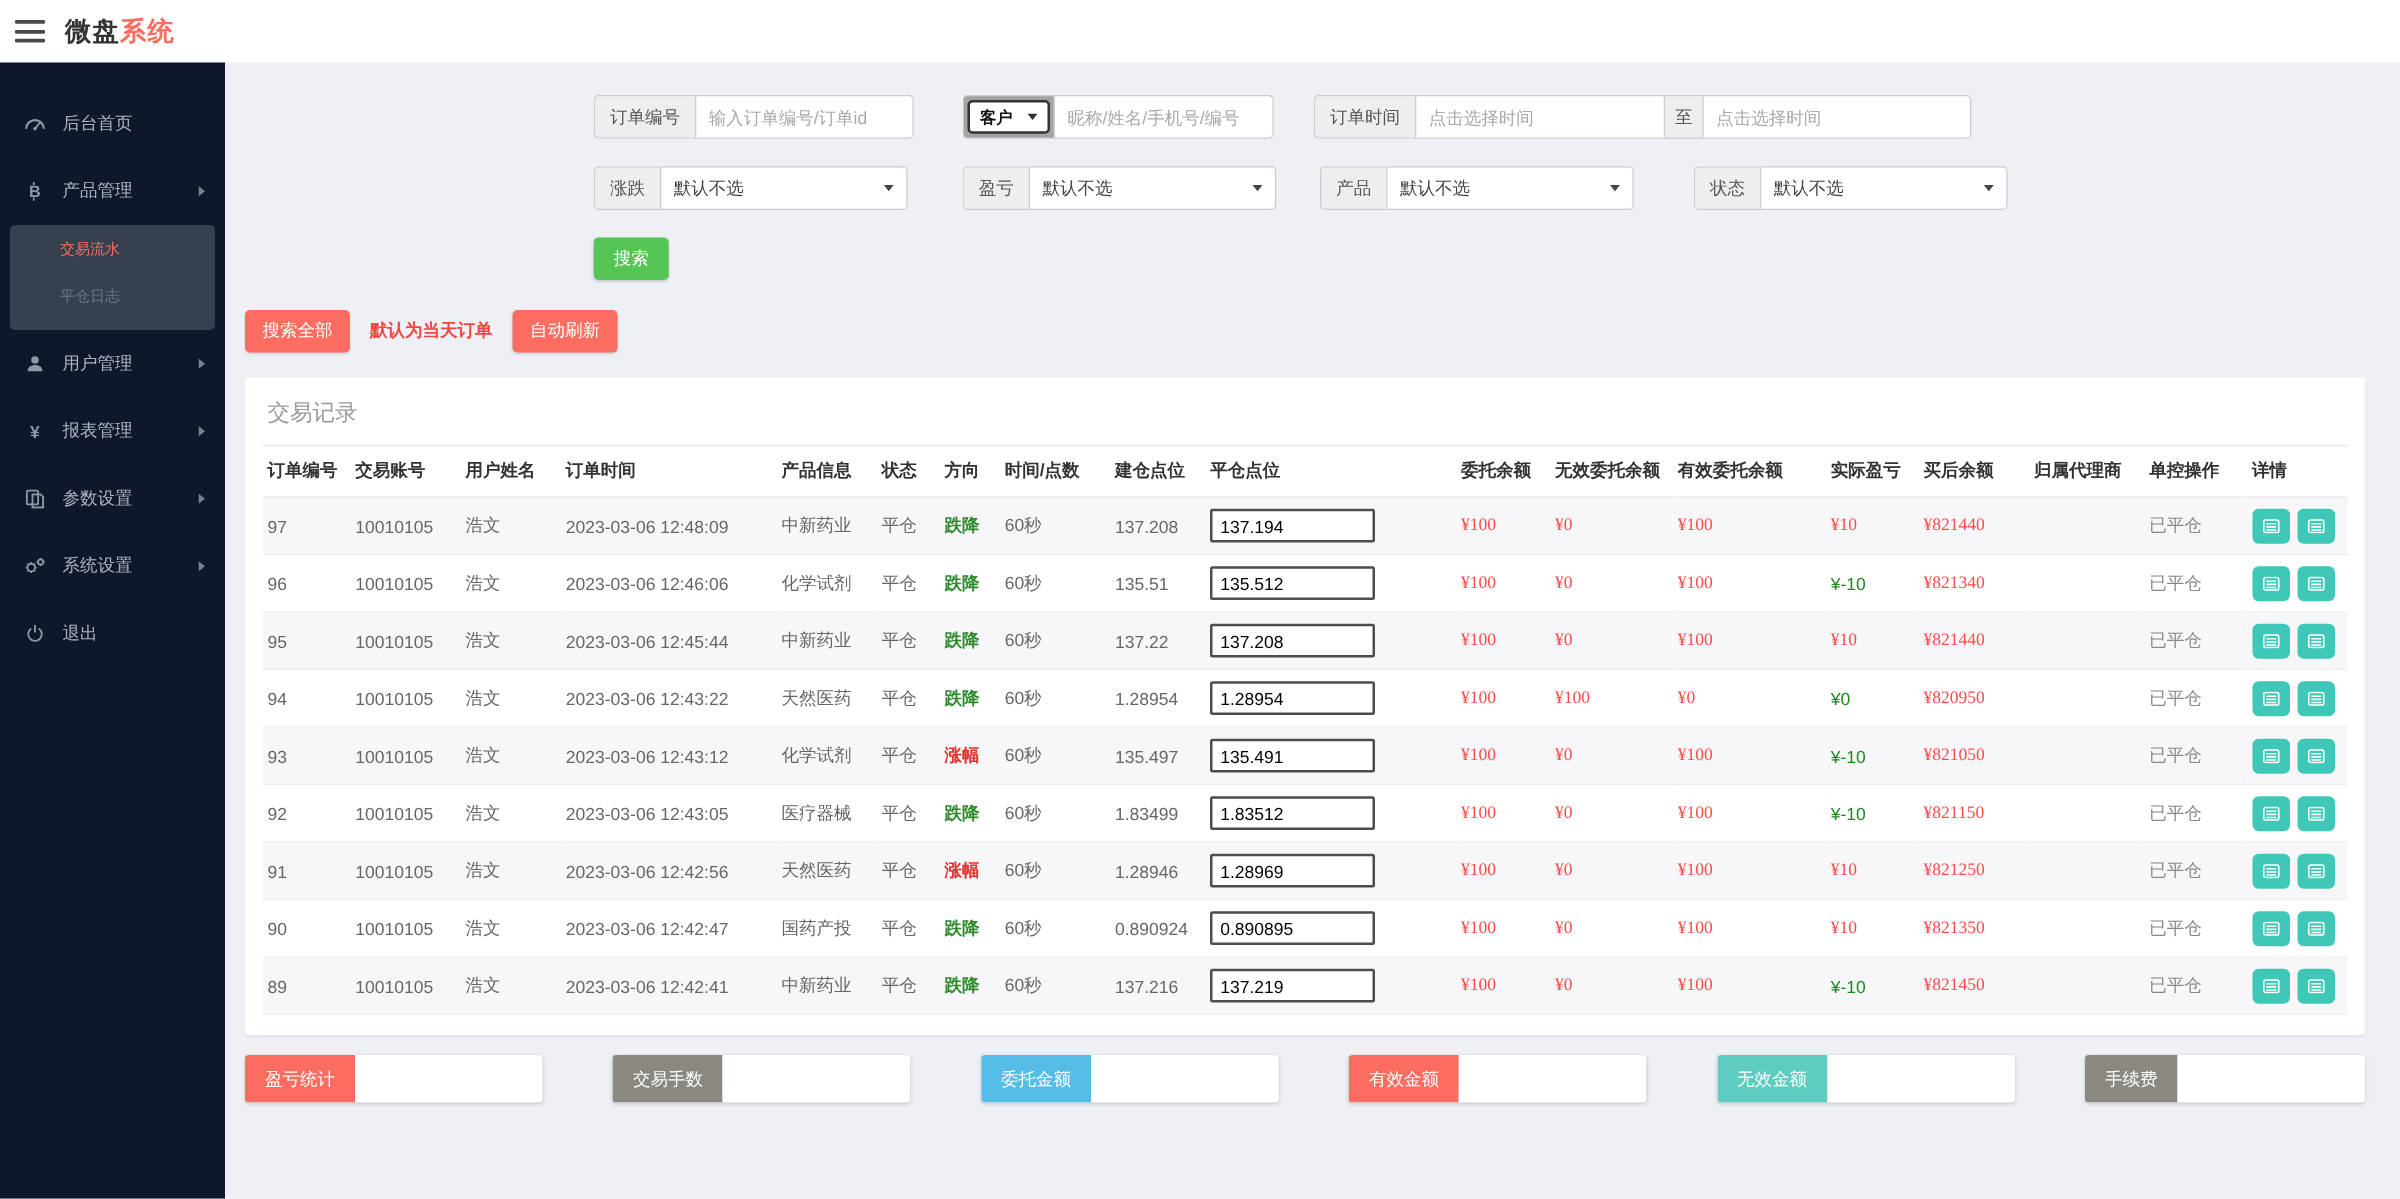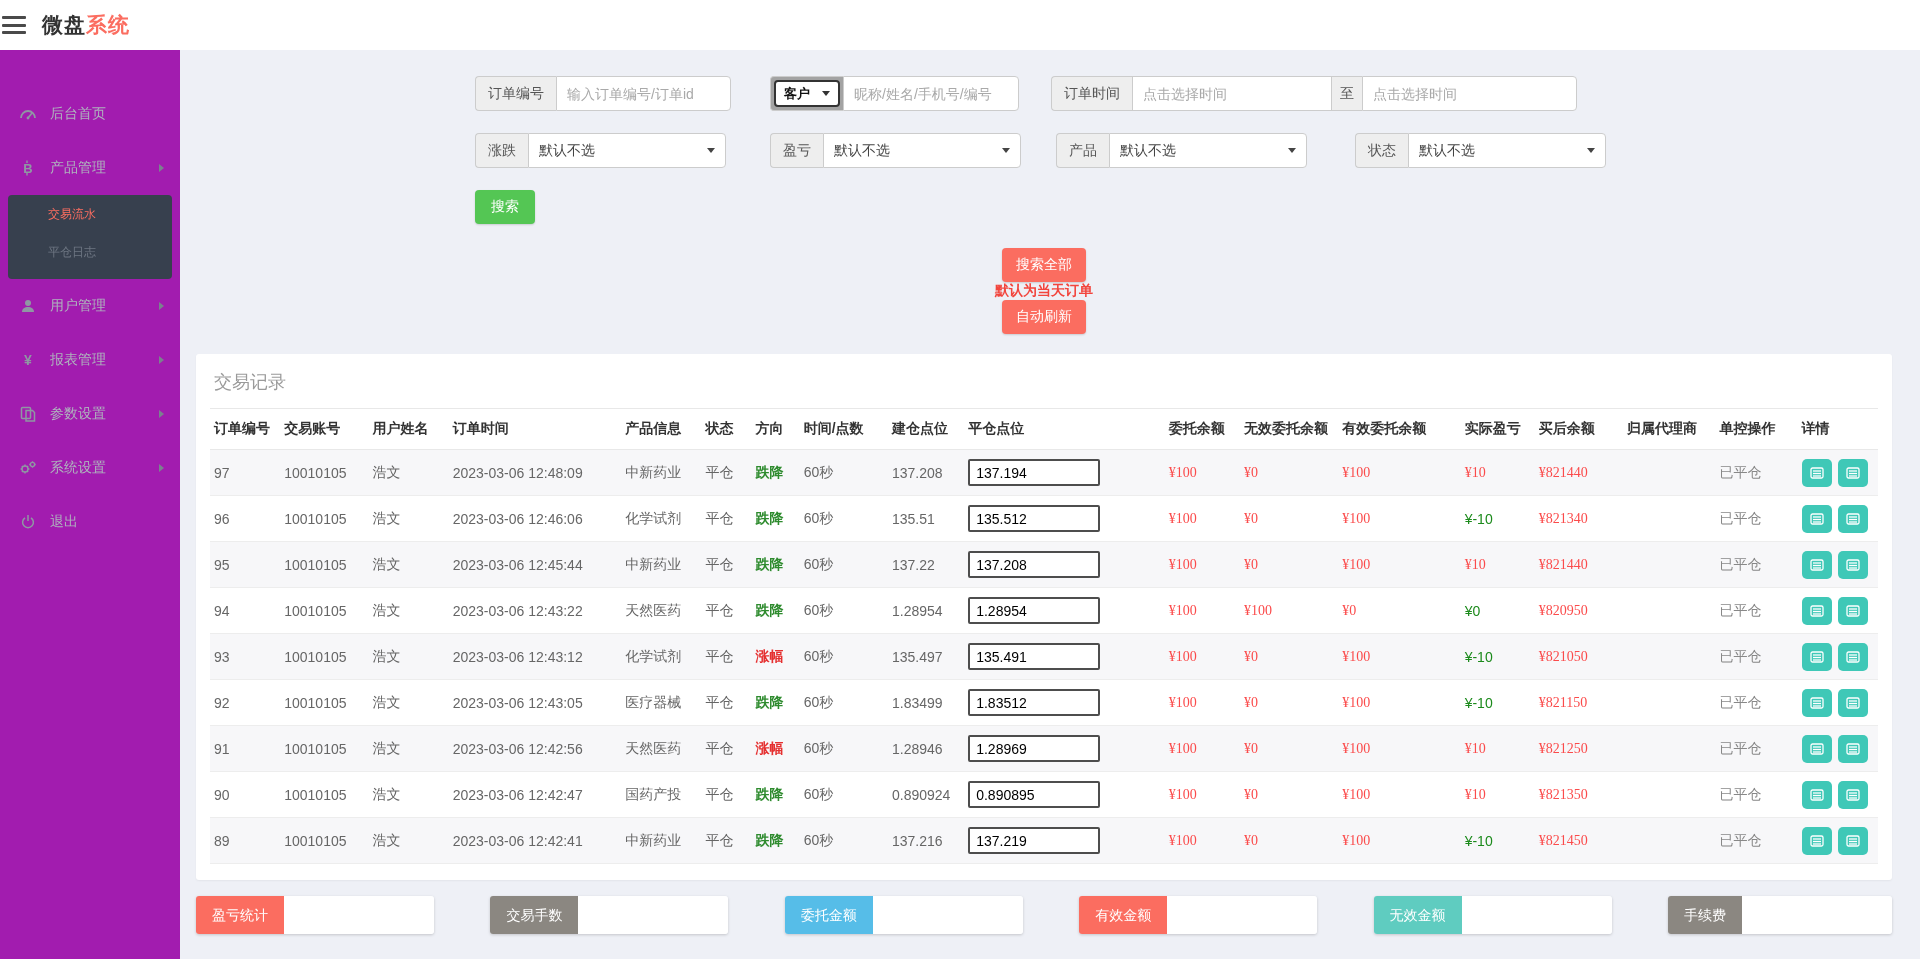--- a/index.html
+++ b/index.html
@@ -2,28 +2,28 @@
 <html><head>
 <meta charset="utf-8">
 <style>
   * { box-sizing: border-box; margin: 0; padding: 0; }
   html,body { width:1920px; height:959px; }
   body {
     font-family: "Liberation Sans", "DejaVu Sans", sans-serif;
     background:#eef0f6; color:#333; overflow:hidden;
   }
   
-  .topbar { height:50px; background:#fff; display:flex; align-items:center; padding-left:2px; }
+  .topbar { height:50px; background:#fff; display:flex; align-items:center; padding-left:12px; }
   .hamburger { width:24px; height:18px; display:flex; flex-direction:column; justify-content:space-between; cursor:pointer; }
   .hamburger span { display:block; height:3px; background:#4a4a4a; border-radius:1px; }
   .brand { margin-left:16px; font-size:21px; font-weight:bold; letter-spacing:1px; }
   .brand .accent { color:#fb6d60; }
   
   .layout { display:flex; height:909px; }
-  .sidebar { width:180px; background:#a21caf; flex-shrink:0; padding-top:37px; }
+  .sidebar { width:180px; background:#0f172a; flex-shrink:0; padding-top:22px; }
   .menu-item { height:54px; display:flex; align-items:center; padding:0 16px; color:#aeb4bd; font-size:14px; cursor:pointer; }
   .menu-item .mi-icon { width:24px; margin-right:10px; display:inline-flex; justify-content:center; }
   .tri-right { margin-left:auto; width:0; height:0; border-left:5px solid #7a828e; border-top:4px solid transparent; border-bottom:4px solid transparent; }
   .menu-group-active { background:#37404e; border-radius:4px; margin:0 8px; padding-bottom:8px; }
   .menu-group-active .menu-item { padding:0 8px; color:#e8eaee; }
   .submenu-item { height:38px; display:flex; align-items:center; padding-left:40px; font-size:12px; color:#6e7683; cursor:pointer; }
   .submenu-item.active { color:#fb6d60; }
   
   .main { flex:1; padding:26px 28px 0 16px; }
   .filter-area { margin-left:279px; }
@@ -33,21 +33,21 @@
   .igroup input { border:1px solid #ccc; border-radius:0 4px 4px 0; padding:0 10px; font-size:14px; color:#333; outline:none; }
   .igroup input::placeholder { color:#a9a9a9; }
   .addon-select { background:#a3a3a3; border:1px solid #ccc; border-right:0; border-radius:4px 0 0 4px; padding:3px; display:flex; align-items:center; }
   .native-select { border:2px solid #333; border-radius:4px; background:#fff; height:27px; padding:0 8px; display:flex; align-items:center; gap:12px; font-size:13px; font-weight:bold; color:#111; cursor:pointer; }
   .tri-down { width:0; height:0; border-top:5px solid #333; border-left:4px solid transparent; border-right:4px solid transparent; }
   .selbox { width:198px; border:1px solid #ccc; border-radius:0 4px 4px 0; background:#fff; display:flex; align-items:center; padding:0 10px; font-size:14px; color:#444; cursor:pointer; }
   .selbox .tri-down { margin-left:auto; border-top-color:#444; }
   .to-label { background:#eee; border:1px solid #ccc; border-left:0; border-right:0; line-height:33px; padding:0 8px; font-size:14px; color:#555; }
   .btn { border:none; border-radius:4px; font-size:14px; cursor:pointer; color:#fff; }
   .btn-green { background:#54c654; padding:8px 16px; box-shadow:0 1px 2px rgba(0,0,0,.15); }
-  .action-row { display:flex; align-items:center; margin:24px 0 20px 0;flex-direction:column; }
+  .action-row { display:flex; align-items:center; margin:24px 0 20px 0; }
   .btn-red { background:#fb6d60; padding:8px 14px; box-shadow:0 1px 2px rgba(0,0,0,.15); }
   .note-red { color:#f2453d; font-weight:bold; font-size:14px; margin:0 16px; }
   
   .panel { background:#fff; border-radius:3px; padding:0 14px 16px 14px; box-shadow:0 1px 2px rgba(0,0,0,.05); }
   .panel-title { padding:16px 4px 14px 4px; font-size:18px; color:#9a9a9a; }
   table { width:100%; border-collapse:collapse; table-layout:fixed; font-size:14px; }
   th { text-align:left; padding:11px 4px; color:#333; font-weight:bold; border-top:1px solid #e8e8e8; border-bottom:1px solid #e8e8e8; white-space:nowrap; overflow:hidden; }
   td { padding:8px 4px; color:#666; border-bottom:1px solid #ededed; height:46px; white-space:nowrap; overflow:hidden; }
   tbody tr:nth-child(odd) { background:#f7f7f9; }
   .dir-down { color:#2e8b2e; font-weight:bold; }

